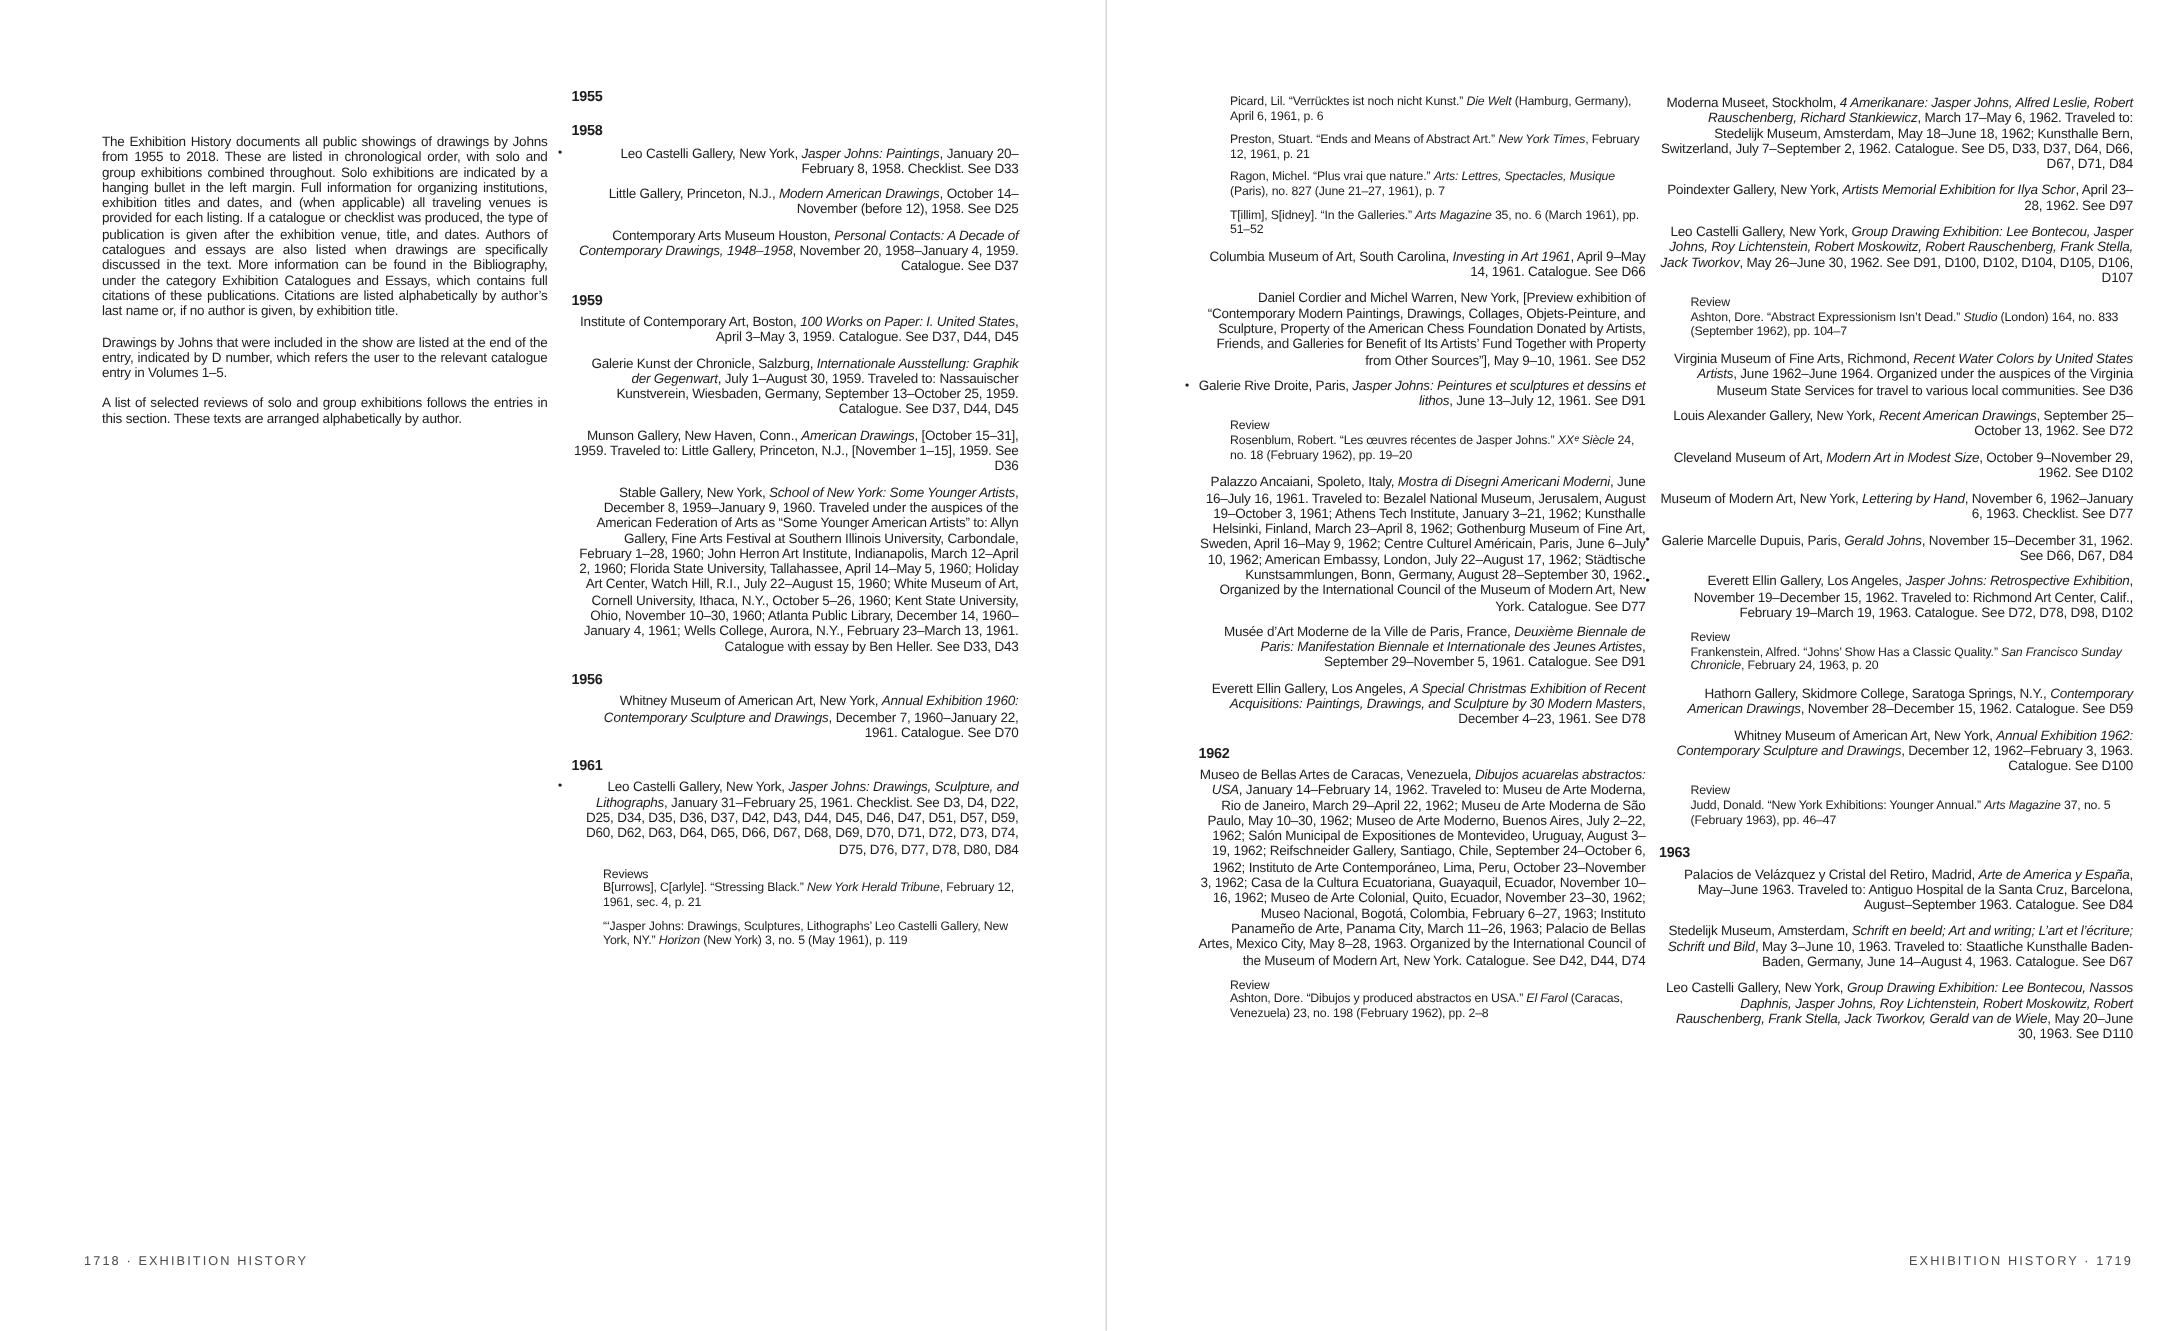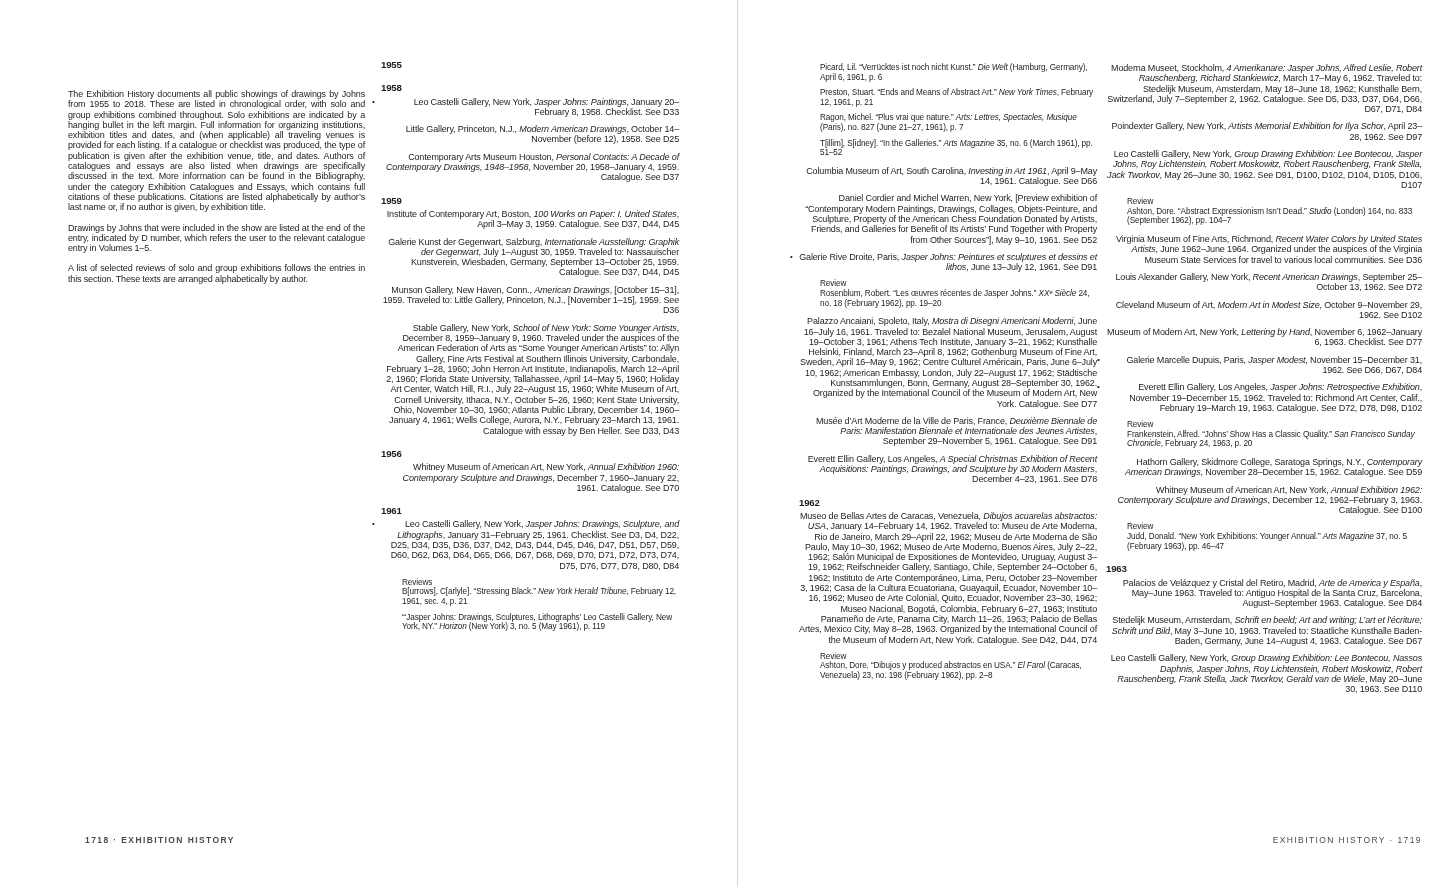--- a/index.html
+++ b/index.html
@@ -15,21 +15,21 @@
   .year{font-weight:bold;font-size:9.6px;margin:13px 0 3px 0;}
   .col > .year:first-child, .col > :first-child{margin-top:0;}
   .entry{margin:0 0 7px 0;position:relative;text-align:right;}
   .entry .bullet{position:absolute;left:-9px;top:0;font-size:8px;}
   em{font-style:italic;}
   .reviews{margin:0 0 8px 0;padding-left:21px;font-size:8.2px;line-height:9.6px;letter-spacing:-0.1px;}
   .rlabel{margin:0;}
   .review-item{margin:0 0 6px 0;}
   .reviews .review-item:last-child{margin-bottom:0;}
   .footer{position:absolute;top:835px;font-size:8.5px;letter-spacing:1.4px;color:#4b4b4b;white-space:nowrap;}
-  .fl{left:85px;font-weight:bold;}
+  .fl{left:56px;}
   .fr{right:23px;margin-left:20px;}
 </style>
 </head>
 <body>
 
 <div>
   <div class="gutter"></div>
 
   <div class="col intro">
     <p>The Exhibition History documents all public showings of drawings by Johns from 1955 to 2018. These are listed in chronological order, with solo and group exhibitions combined throughout. Solo exhibitions are indicated by a hanging bullet in the left margin. Full information for organizing institutions, exhibition titles and dates, and (when applicable) all traveling venues is provided for each listing. If a catalogue or checklist was produced, the type of publication is given after the exhibition venue, title, and dates. Authors of catalogues and essays are also listed when drawings are specifically discussed in the text. More information can be found in the Bibliography, under the category Exhibition Catalogues and Essays, which contains full citations of these publications. Citations are listed alphabetically by author’s last name or, if no author is given, by exhibition title.</p>
@@ -38,21 +38,21 @@
   </div>
 
   <div class="col c-l2">
       <div class="year">1955</div>
       <div class="year">1958</div>
       <div class="entry bulleted"><span class="bullet">•</span><span>Leo Castelli Gallery, New York, </span><em>Jasper Johns: Paintings</em><span>, January 20–February 8, 1958. Checklist. See D33</span></div>
       <div class="entry"><span>Little Gallery, Princeton, N.J., </span><em>Modern American Drawings</em><span>, October 14–November (before 12), 1958. See D25</span></div>
       <div class="entry"><span>Contemporary Arts Museum Houston, </span><em>Personal Contacts: A Decade of Contemporary Drawings, 1948–1958</em><span>, November 20, 1958–January 4, 1959. Catalogue. See D37</span></div>
       <div class="year">1959</div>
       <div class="entry"><span>Institute of Contemporary Art, Boston, </span><em>100 Works on Paper: I. United States</em><span>, April 3–May 3, 1959. Catalogue. See D37, D44, D45</span></div>
-      <div class="entry"><span>Galerie Kunst der Gegenwart, Salzburg, </span><em>Internationale Ausstellung: Graphik der Gegenwart</em><span>, July 1–August 30, 1959. Traveled to: Nassauischer Kunstverein, Wiesbaden, Germany, September 13–October 25, 1959. Catalogue. See D37, D44, D45</span></div>
+      <div class="entry"><span>Galerie Kunst der Chronicle, Salzburg, </span><em>Internationale Ausstellung: Graphik der Gegenwart</em><span>, July 1–August 30, 1959. Traveled to: Nassauischer Kunstverein, Wiesbaden, Germany, September 13–October 25, 1959. Catalogue. See D37, D44, D45</span></div>
       <div class="entry"><span>Munson Gallery, New Haven, Conn., </span><em>American Drawings</em><span>, [October 15–31], 1959. Traveled to: Little Gallery, Princeton, N.J., [November 1–15], 1959. See D36</span></div>
       <div class="entry"><span>Stable Gallery, New York, </span><em>School of New York: Some Younger Artists</em><span>, December 8, 1959–January 9, 1960. Traveled under the auspices of the American Federation of Arts as “Some Younger American Artists” to: Allyn Gallery, Fine Arts Festival at Southern Illinois University, Carbondale, February 1–28, 1960; John Herron Art Institute, Indianapolis, March 12–April 2, 1960; Florida State University, Tallahassee, April 14–May 5, 1960; Holiday Art Center, Watch Hill, R.I., July 22–August 15, 1960; White Museum of Art, Cornell University, Ithaca, N.Y., October 5–26, 1960; Kent State University, Ohio, November 10–30, 1960; Atlanta Public Library, December 14, 1960–January 4, 1961; Wells College, Aurora, N.Y., February 23–March 13, 1961. Catalogue with essay by Ben Heller. See D33, D43</span></div>
       <div class="year">1956</div>
       <div class="entry"><span>Whitney Museum of American Art, New York, </span><em>Annual Exhibition 1960: Contemporary Sculpture and Drawings</em><span>, December 7, 1960–January 22, 1961. Catalogue. See D70</span></div>
       <div class="year">1961</div>
       <div class="entry bulleted"><span class="bullet">•</span><span>Leo Castelli Gallery, New York, </span><em>Jasper Johns: Drawings, Sculpture, and Lithographs</em><span>, January 31–February 25, 1961. Checklist. See D3, D4, D22, D25, D34, D35, D36, D37, D42, D43, D44, D45, D46, D47, D51, D57, D59, D60, D62, D63, D64, D65, D66, D67, D68, D69, D70, D71, D72, D73, D74, D75, D76, D77, D78, D80, D84</span></div>
       <div class="reviews">
         <div class="rlabel">Reviews</div>
         <div class="review-item"><span>B[urrows], C[arlyle]. “Stressing Black.” </span><em>New York Herald Tribune</em><span>, February 12, 1961, sec. 4, p. 21</span></div>
         <div class="review-item"><span>“‘Jasper Johns: Drawings, Sculptures, Lithographs’ Leo Castelli Gallery, New York, NY.” </span><em>Horizon</em><span> (New York) 3, no. 5 (May 1961), p. 119</span></div>
@@ -87,21 +87,21 @@
       <div class="entry"><span>Poindexter Gallery, New York, </span><em>Artists Memorial Exhibition for Ilya Schor</em><span>, April 23–28, 1962. See D97</span></div>
       <div class="entry"><span>Leo Castelli Gallery, New York, </span><em>Group Drawing Exhibition: Lee Bontecou, Jasper Johns, Roy Lichtenstein, Robert Moskowitz, Robert Rauschenberg, Frank Stella, Jack Tworkov</em><span>, May 26–June 30, 1962. See D91, D100, D102, D104, D105, D106, D107</span></div>
       <div class="reviews">
         <div class="rlabel">Review</div>
         <div class="review-item"><span>Ashton, Dore. “Abstract Expressionism Isn’t Dead.” </span><em>Studio</em><span> (London) 164, no. 833 (September 1962), pp. 104–7</span></div>
       </div>
       <div class="entry"><span>Virginia Museum of Fine Arts, Richmond, </span><em>Recent Water Colors by United States Artists</em><span>, June 1962–June 1964. Organized under the auspices of the Virginia Museum State Services for travel to various local communities. See D36</span></div>
       <div class="entry"><span>Louis Alexander Gallery, New York, </span><em>Recent American Drawings</em><span>, September 25–October 13, 1962. See D72</span></div>
       <div class="entry"><span>Cleveland Museum of Art, </span><em>Modern Art in Modest Size</em><span>, October 9–November 29, 1962. See D102</span></div>
       <div class="entry"><span>Museum of Modern Art, New York, </span><em>Lettering by Hand</em><span>, November 6, 1962–January 6, 1963. Checklist. See D77</span></div>
-      <div class="entry bulleted"><span class="bullet">•</span><span>Galerie Marcelle Dupuis, Paris, </span><em>Jasper Modest</em><span>, November 15–December 31, 1962. See D66, D67, D84</span></div>
+      <div class="entry bulleted"><span class="bullet">•</span><span>Galerie Marcelle Dupuis, Paris, </span><em>Gerald Johns</em><span>, November 15–December 31, 1962. See D66, D67, D84</span></div>
       <div class="entry bulleted"><span class="bullet">•</span><span>Everett Ellin Gallery, Los Angeles, </span><em>Jasper Johns: Retrospective Exhibition</em><span>, November 19–December 15, 1962. Traveled to: Richmond Art Center, Calif., February 19–March 19, 1963. Catalogue. See D72, D78, D98, D102</span></div>
       <div class="reviews">
         <div class="rlabel">Review</div>
         <div class="review-item"><span>Frankenstein, Alfred. “Johns’ Show Has a Classic Quality.” </span><em>San Francisco Sunday Chronicle</em><span>, February 24, 1963, p. 20</span></div>
       </div>
       <div class="entry"><span>Hathorn Gallery, Skidmore College, Saratoga Springs, N.Y., </span><em>Contemporary American Drawings</em><span>, November 28–December 15, 1962. Catalogue. See D59</span></div>
       <div class="entry"><span>Whitney Museum of American Art, New York, </span><em>Annual Exhibition 1962: Contemporary Sculpture and Drawings</em><span>, December 12, 1962–February 3, 1963. Catalogue. See D100</span></div>
       <div class="reviews">
         <div class="rlabel">Review</div>
         <div class="review-item"><span>Judd, Donald. “New York Exhibitions: Younger Annual.” </span><em>Arts Magazine</em><span> 37, no. 5 (February 1963), pp. 46–47</span></div>

